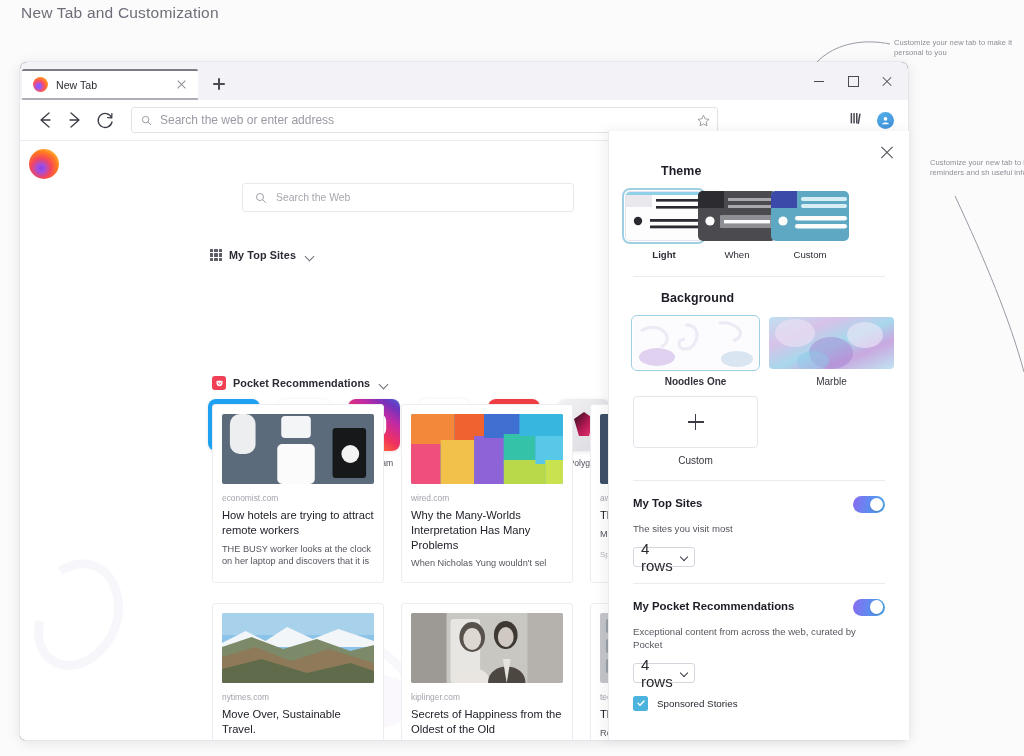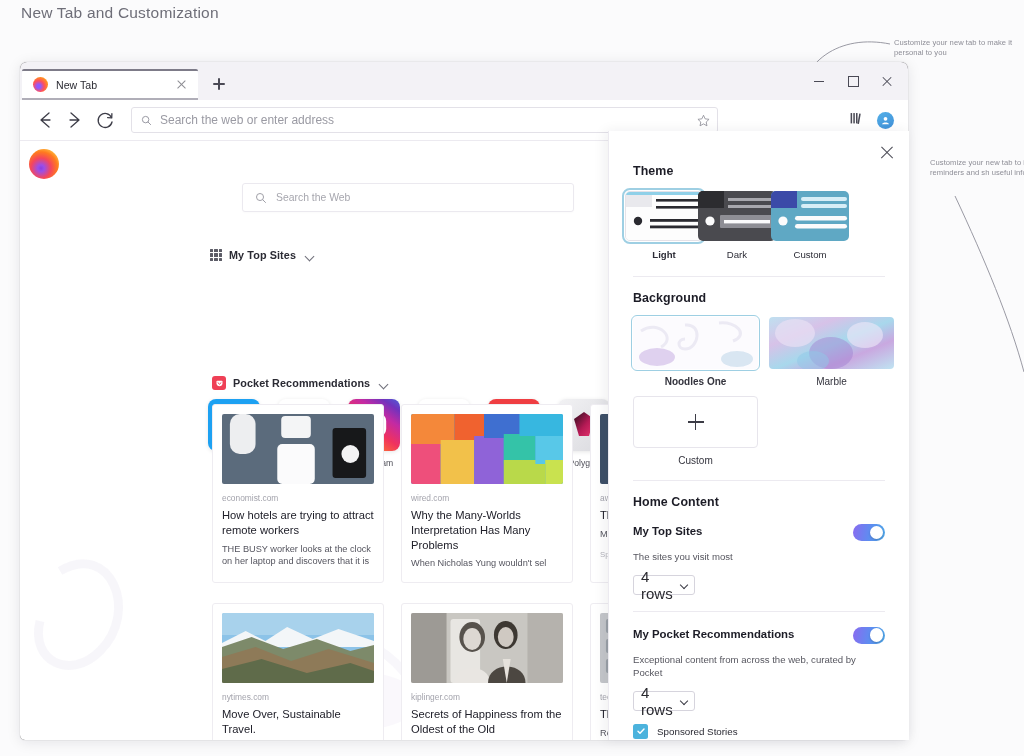--- a/index.html
+++ b/index.html
@@ -164,21 +164,21 @@
     box-shadow: -3px 0 12px rgba(25,25,45,.07);
     overflow: hidden;
   }
   .panel-close { position:absolute; right: 12px; top: 12px; width: 20px; height: 20px; }
   .panel-close::before, .panel-close::after{
     content:""; position:absolute; left:2px; top:9.4px; width:16px; height:1.25px; background:#4d4d57;
   }
   .panel-close::before{ transform: rotate(45deg);} .panel-close::after{ transform: rotate(-45deg);}
 
   .panel-inner { padding: 33px 24px 0 24px; }
-  .panel-h { font-size: 12.4px; font-weight: bold; color: #1c1c26; letter-spacing:.1px;}
+  .panel-h { font-size: 12.4px; font-weight: bold; color: #1c1c26; letter-spacing:.1px;margin-left:28px;}
   .divider { height: 1px; background: #eceaf0; margin: 0 0 0 0; }
 
   .theme-row { display:flex; gap: 11px; margin-top: 13px; }
   .theme-item { width: 62px; display:flex; flex-direction:column; align-items:center; gap: 8px;}
   .theme-sw {
     width: 78px; height: 50px; border-radius: 5px; position:relative; overflow:hidden;
     box-sizing: border-box;
   }
   .theme-sw.selected { outline: 2px solid #9ecfe3; outline-offset: 1px; }
   .theme-label { font-size: 9.6px; color: #2d2d37; }
@@ -570,21 +570,21 @@
             <svg width="78" height="50" viewBox="0 0 78 50">
               <rect width="78" height="50" fill="#4a4a4f"></rect>
               <rect x="0" y="0" width="26" height="17" fill="#2c2c30"></rect>
               <rect x="30" y="7" width="44" height="3" fill="#a8a8ae"></rect>
               <rect x="30" y="14" width="44" height="3" fill="#a8a8ae"></rect>
               <circle cx="12" cy="30" r="4.6" fill="#fbfbfc"></circle>
               <rect x="22" y="24" width="54" height="13" rx="1" fill="#8e8e95"></rect>
               <rect x="26" y="29" width="46" height="3.4" fill="#fbfbfc"></rect>
             </svg>
           </div>
-          <div class="theme-label">Dark</div>
+          <div class="theme-label">When</div>
         </div>
 
         <div class="theme-item">
           <div class="theme-sw">
             <svg width="78" height="50" viewBox="0 0 78 50">
               <rect width="78" height="50" fill="#5fa8c4"></rect>
               <rect x="0" y="0" width="26" height="17" fill="#3b4aa8"></rect>
               <rect x="30" y="6" width="46" height="4" rx="2" fill="#d7eef7"></rect>
               <rect x="30" y="13" width="46" height="4" rx="2" fill="#d7eef7"></rect>
               <circle cx="12" cy="30" r="4.6" fill="#fbfbfc"></circle>
@@ -641,21 +641,20 @@
         <div class="bg-item">
           <div class="bg-custom">
             <div class="plus"></div>
           </div>
           <div class="bg-label">Custom</div>
         </div>
       </div>
 
       <div class="divider" style="margin-top:14px;"></div>
 
-      <div class="panel-h" style="margin-top:14px;">Home Content</div>
 
       <div class="hc-block">
         <div class="hc-top">
           <div class="hc-title">My Top Sites</div>
           <div class="toggle">
               <div class="knob"></div>
             </div>
         </div>
         <div class="hc-desc">The sites you visit most</div>
         <div class="rows-select">

